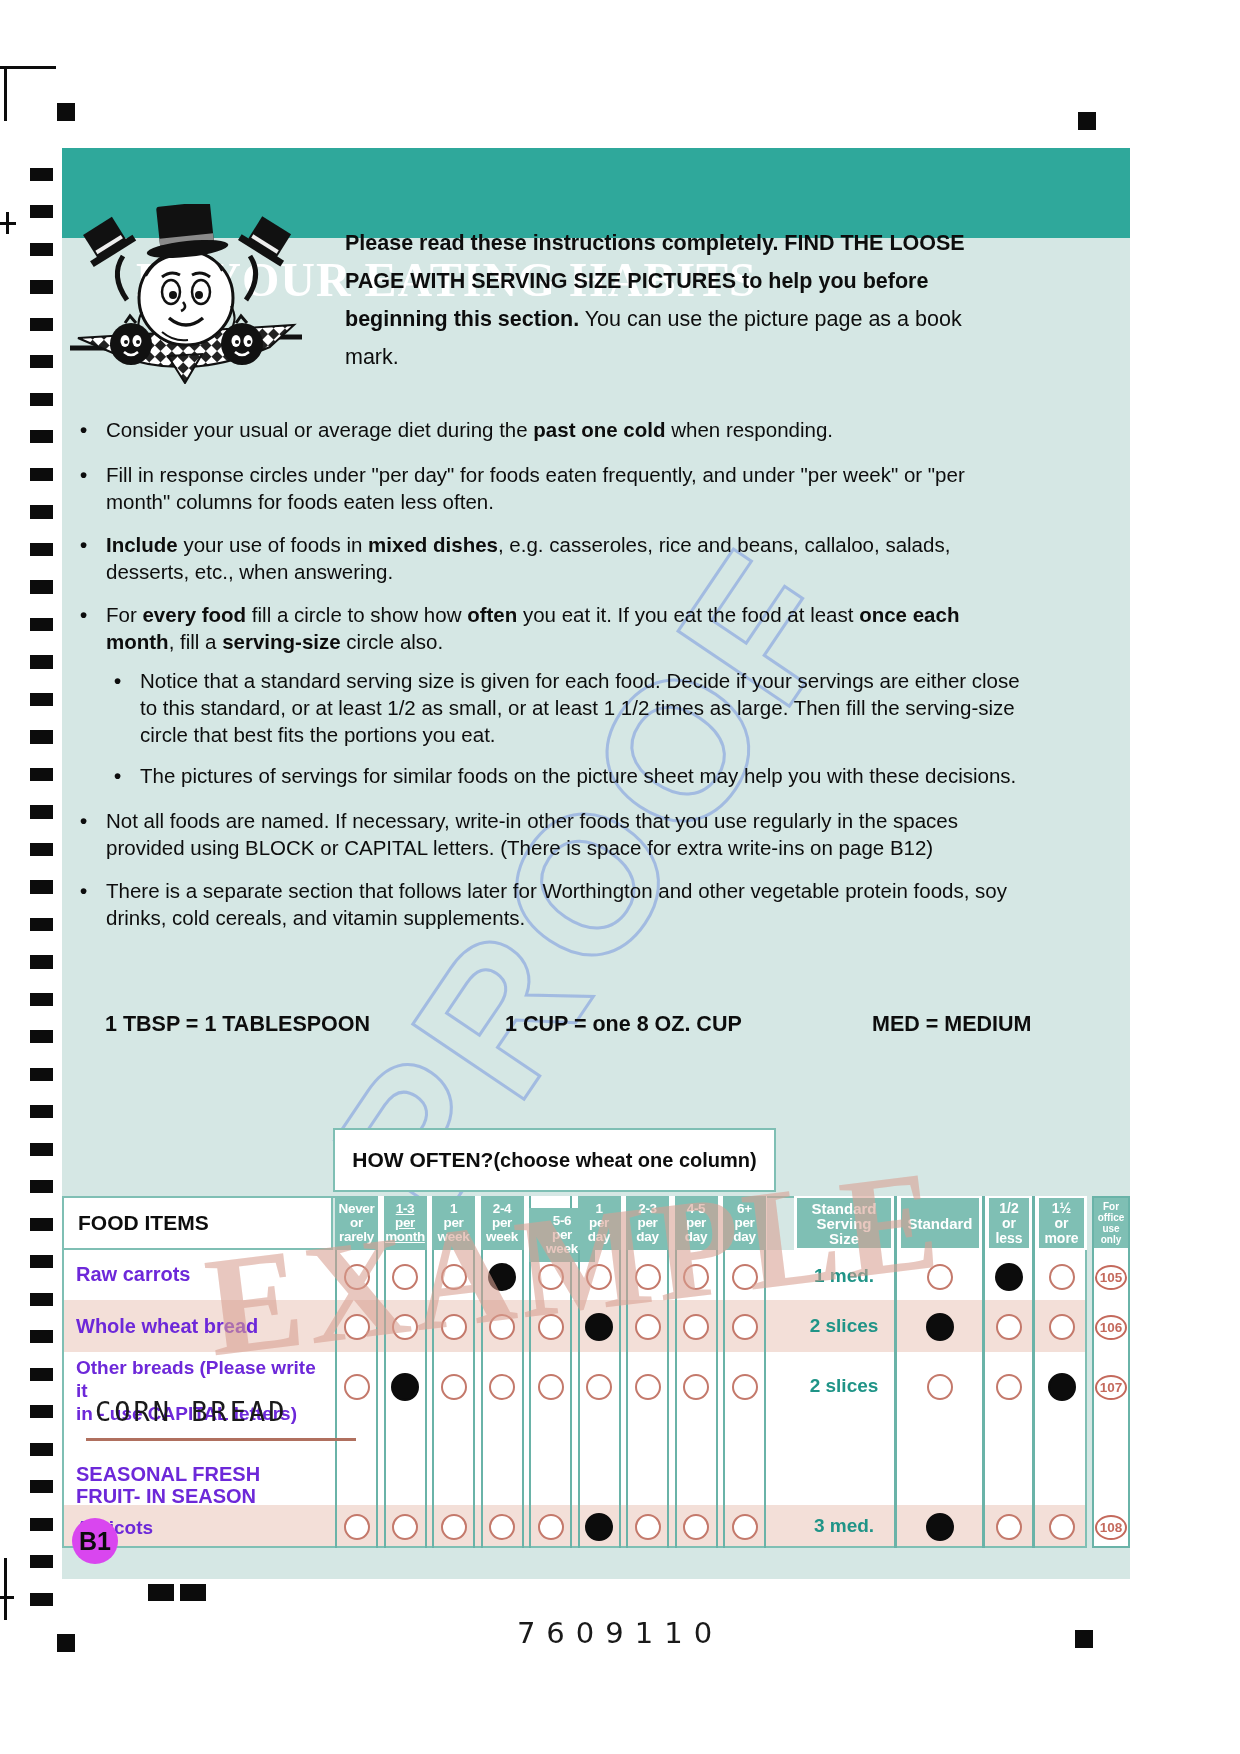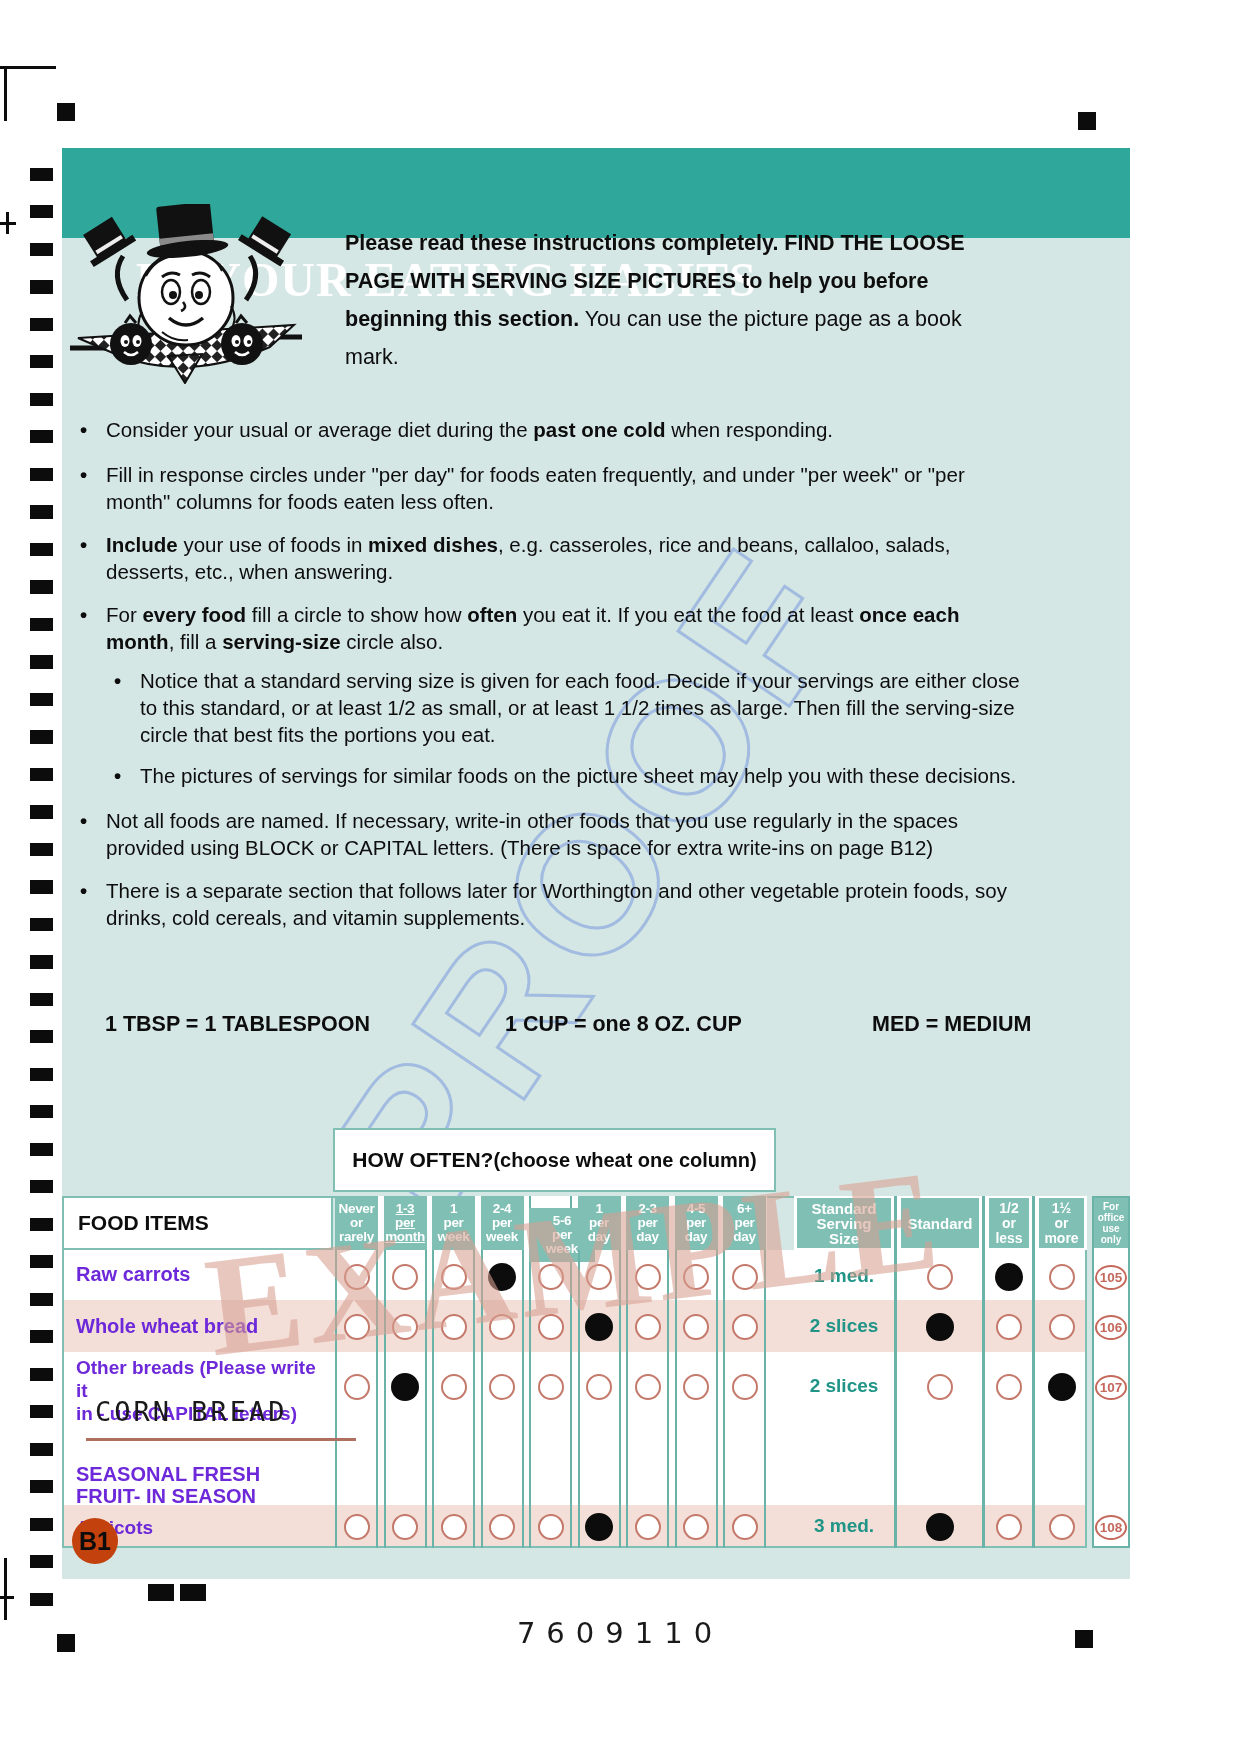--- a/index.html
+++ b/index.html
@@ -52,21 +52,21 @@
   .circ.filled{background:#0c0c0c;border-color:#0c0c0c;}
   .foodLabel{position:absolute;font-weight:800;color:#6d28d9;z-index:5;}
   .servText{position:absolute;color:#1f9487;font-weight:800;font-size:19px;z-index:5;text-align:center;}
   .officeNum{position:absolute;color:#c4695c;border:2px solid #c4695c;border-radius:50%;
              font-weight:700;font-size:13.5px;display:flex;align-items:center;justify-content:center;
              z-index:6;box-sizing:border-box;}
   .writein{position:absolute;font-family:"DejaVu Sans Mono",monospace;font-size:27px;color:#1a1a1a;
            letter-spacing:3px;z-index:5;}
   .writeline{position:absolute;background:#b0705f;height:3px;z-index:5;}
   .b1badge{position:absolute;left:72px;top:1518px;width:46px;height:46px;border-radius:50%;
-           background:#c2410c;color:#0c0c0c;font-weight:800;font-size:25px;display:flex;
+           background:#d946ef;color:#0c0c0c;font-weight:800;font-size:25px;display:flex;
            align-items:center;justify-content:center;z-index:4;}
   .formnum{position:absolute;left:50%;top:1616px;transform:translateX(-50%);
            font-family:"DejaVu Sans",sans-serif;font-weight:400;font-size:29px;
            letter-spacing:11px;color:#1a1a1a;z-index:4;}
   .crop{position:absolute;background:#0c0c0c;z-index:6;}
 </style>
 </head>
 <body>
 
 <div class="page">

